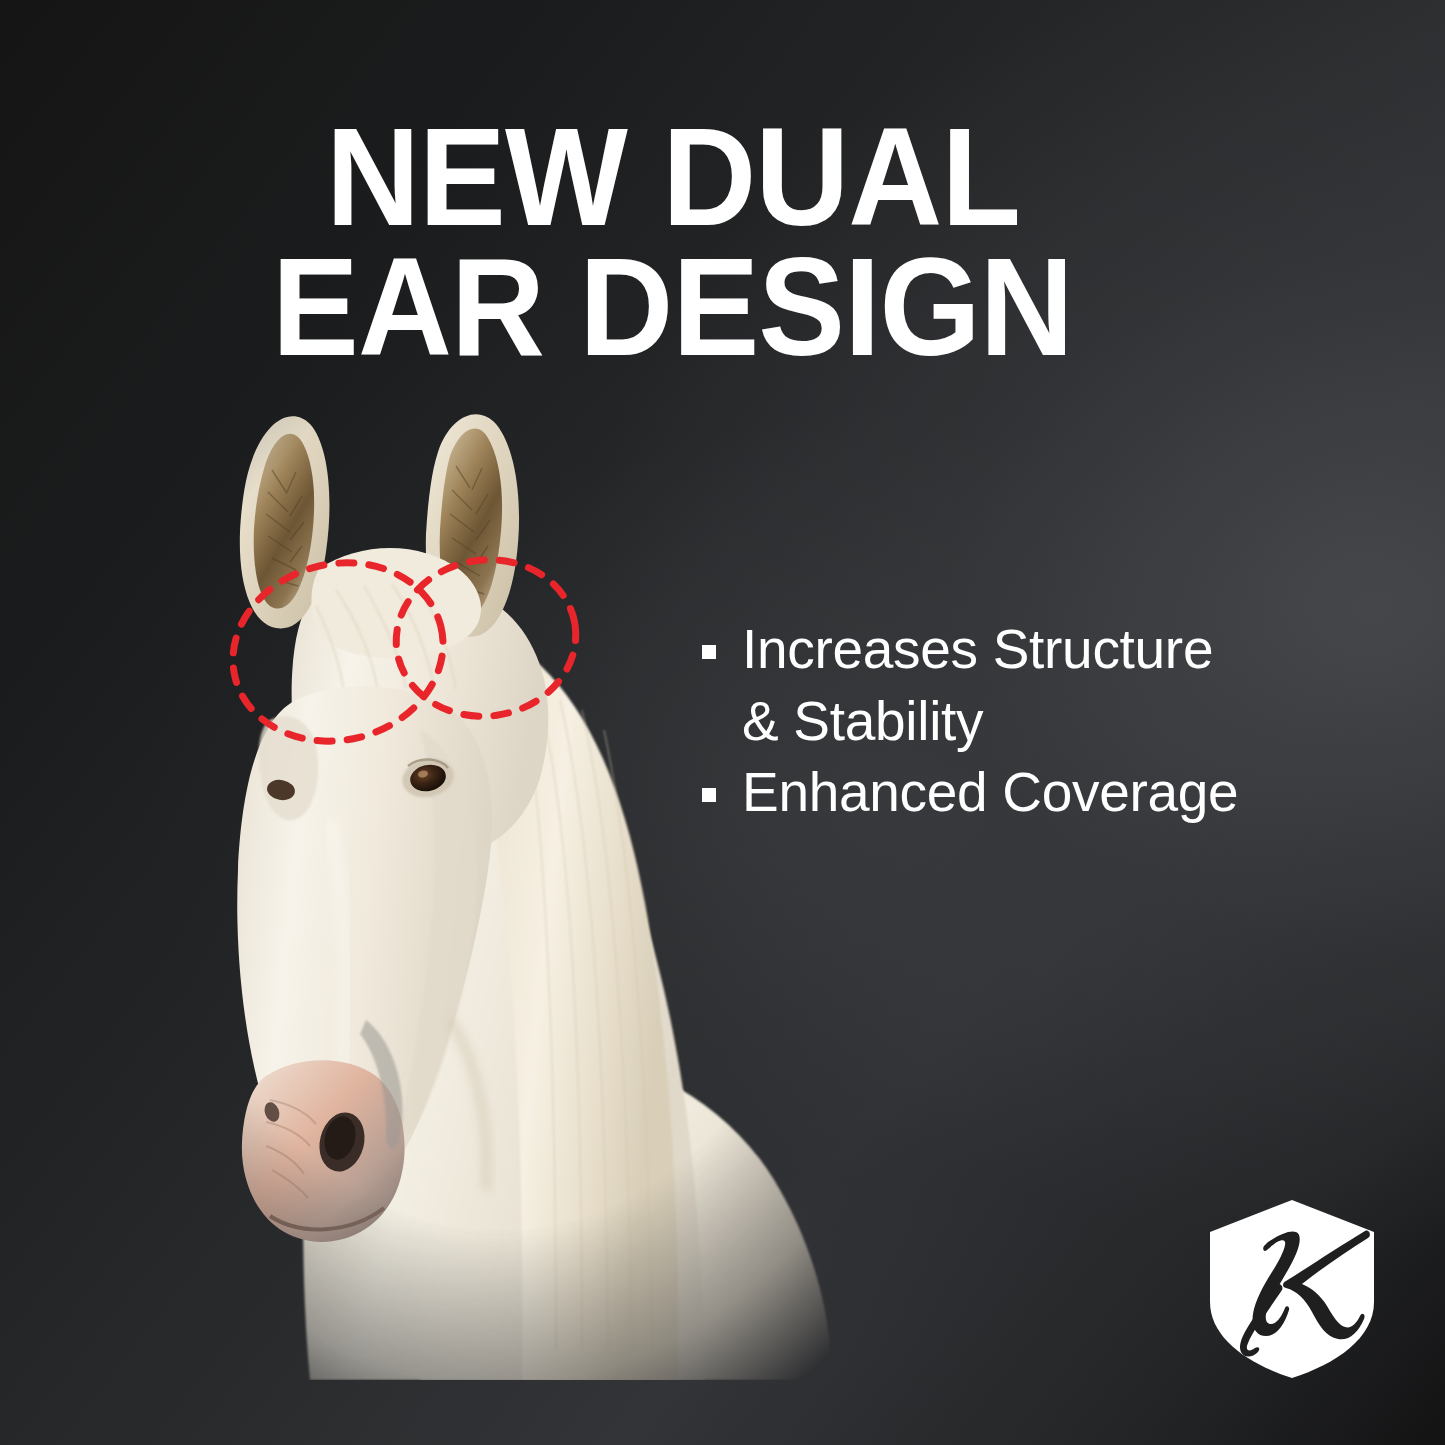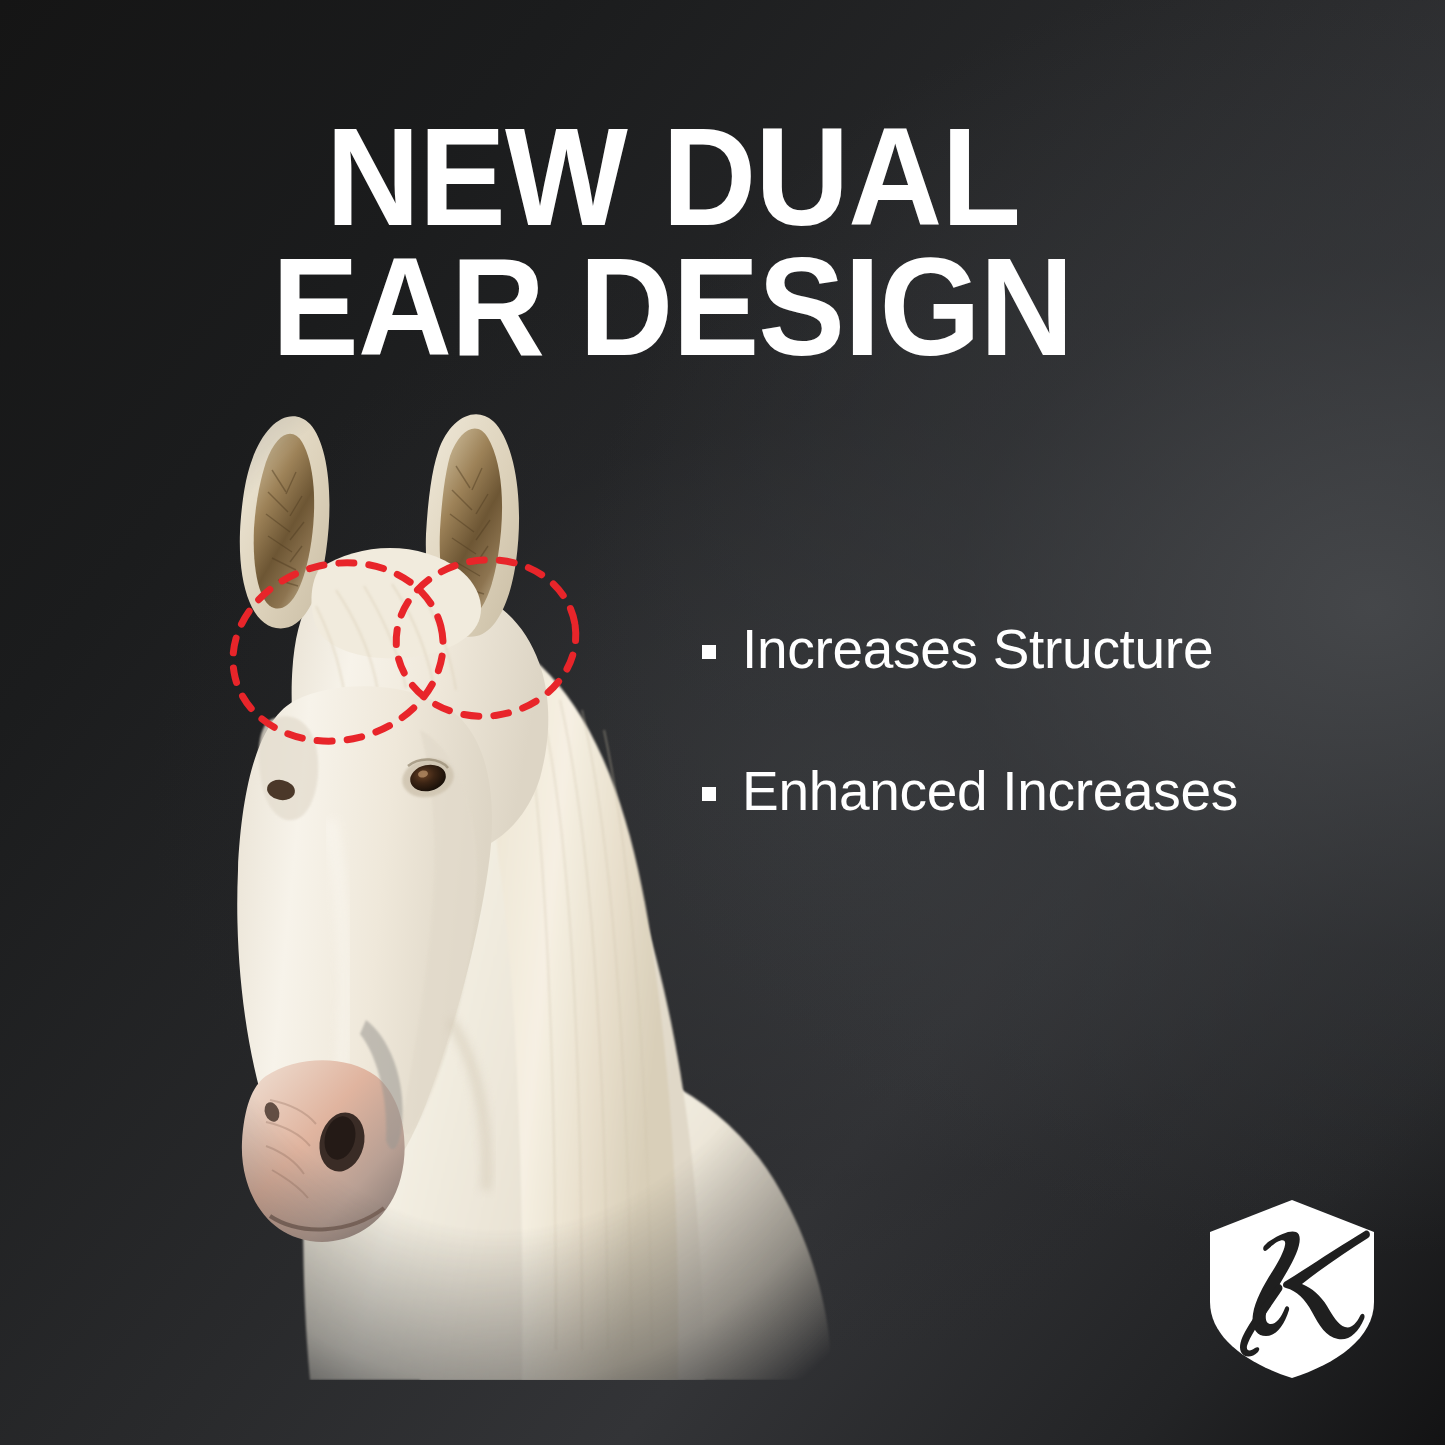--- a/index.html
+++ b/index.html
@@ -41,21 +41,20 @@
 
   
   .bullets {
     position:absolute;
     left:698px; top:614px;
     width:680px;
   }
   .bullet-item {
     position:relative;
     padding-left:44px;
-    margin-bottom:70px;
     color:#ffffff;
     font-size:55px;
     line-height:1.30;
     font-weight:400;
     letter-spacing:-0.3px;
   }
   .bullet-item:last-child { margin-bottom:0; }
   .bullet-sq {
     position:absolute;
     left:4px; top:31px;
@@ -267,24 +266,25 @@
 
   <h1 class="headline">
     <span class="l1">NEW DUAL</span>
     <span class="l2">EAR DESIGN</span>
   </h1>
 
   <ul class="bullets" style="list-style:none;">
     <li class="bullet-item">
       <span class="bullet-sq"></span>
       <span>Increases Structure</span><br>
+      <span>&amp; Stability</span>
     </li>
     <li class="bullet-item">
       <span class="bullet-sq"></span>
-      <span>Enhanced Increases</span><br>
+      <span>Enhanced Coverage</span><br>
     </li>
   </ul>
 
   <div class="logo">
     <svg viewBox="0 0 172 182" xmlns="http://www.w3.org/2000/svg" aria-hidden="true">
 
       <path d="M86 2 L168 34 L168 104 C168 140 130 166 86 180 C42 166 4 140 4 104 L4 34 Z" fill="#ffffff"></path>
 
       <g fill="#1f1f1f">
 

